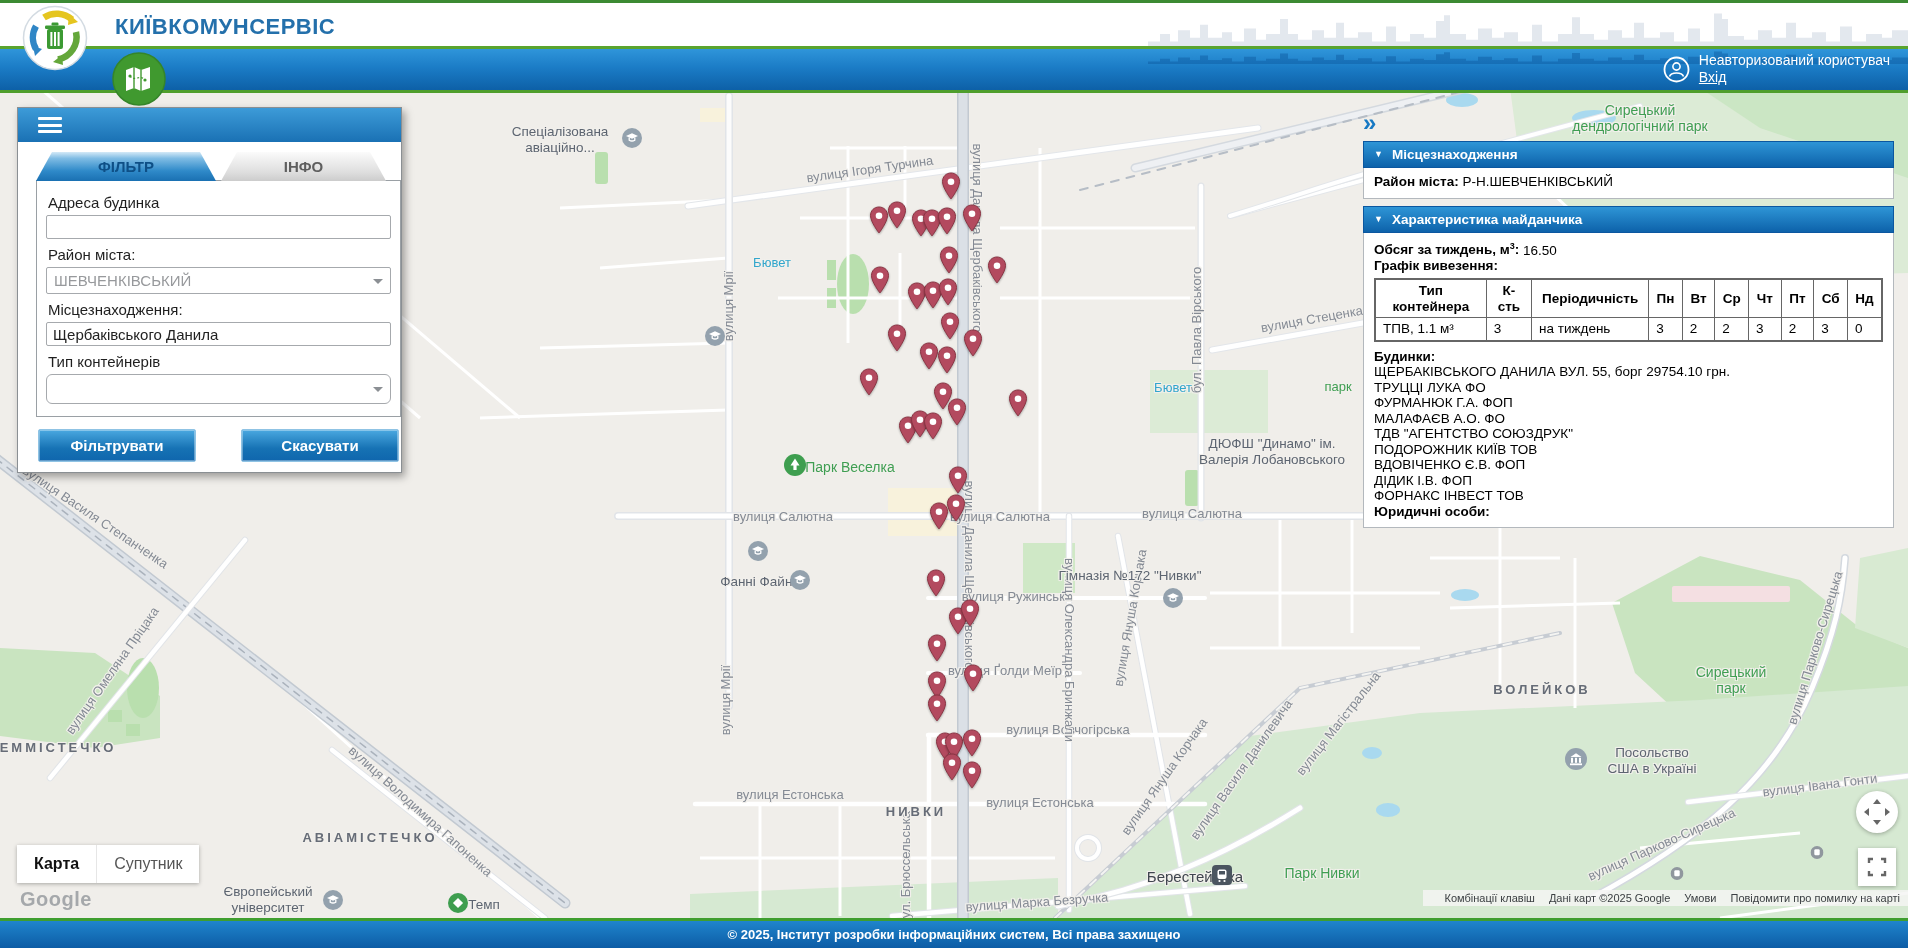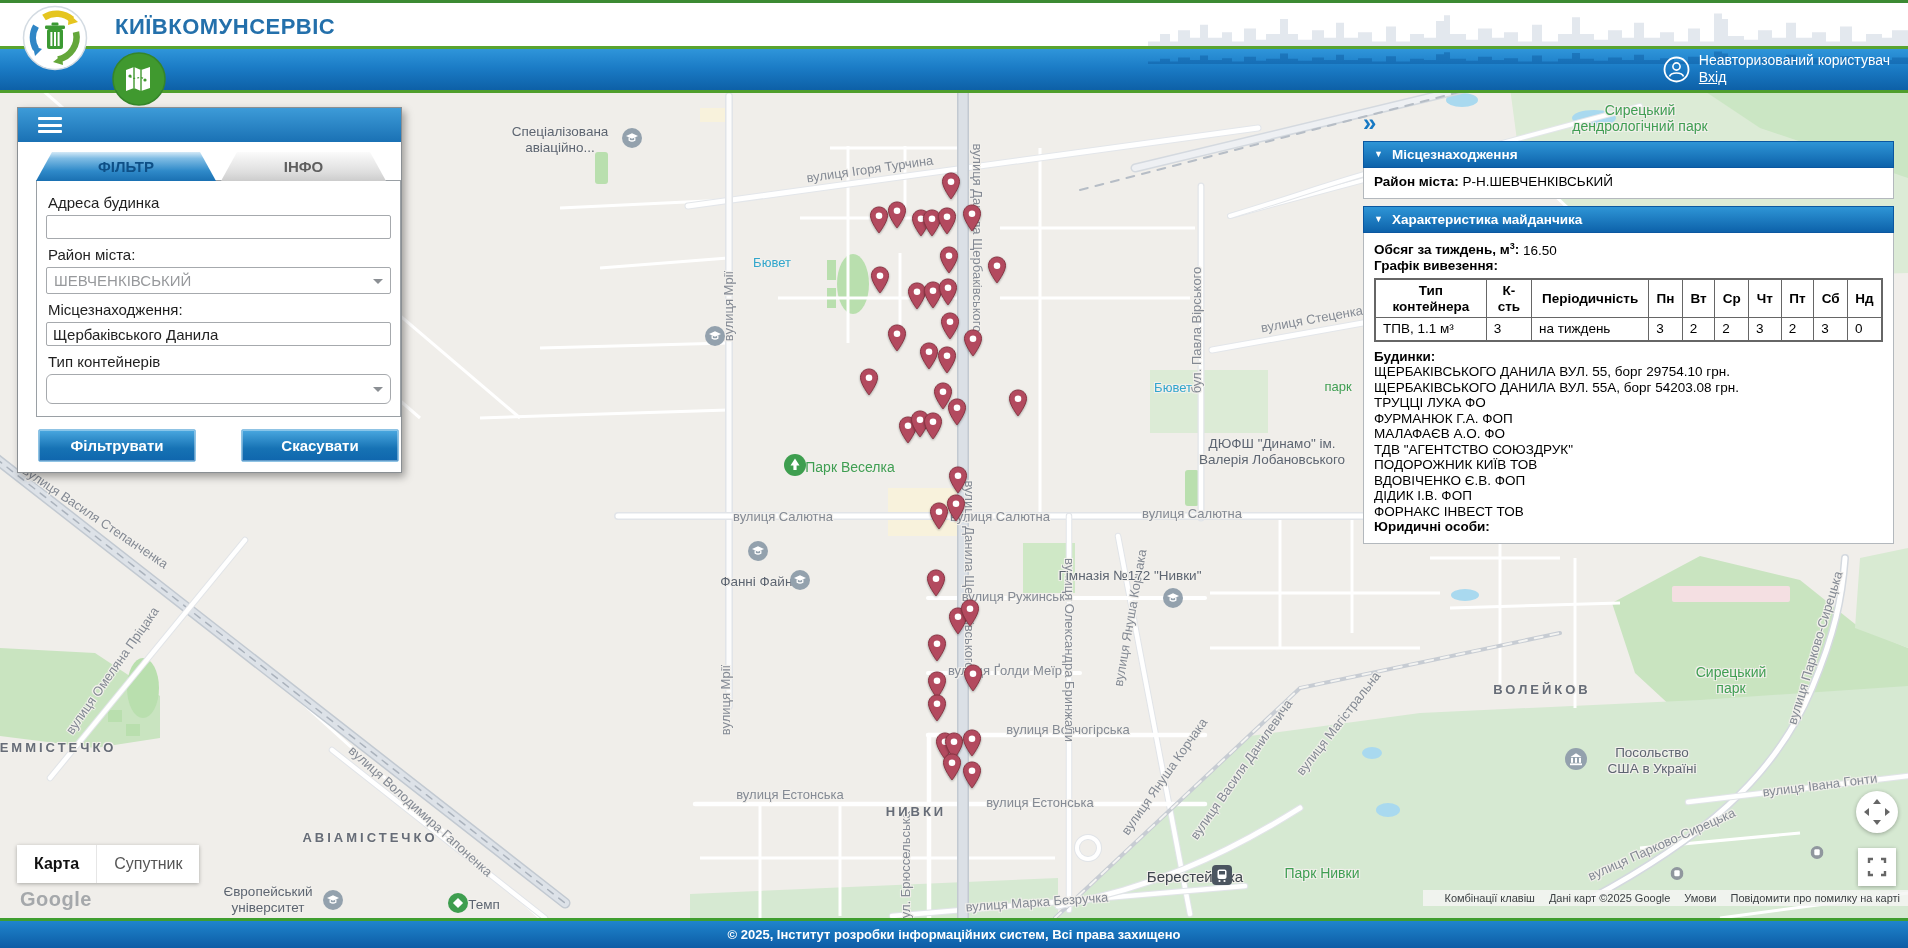--- a/index.html
+++ b/index.html
@@ -684,21 +684,20 @@
                 <td class="day">3</td>
                 <td class="day">2</td>
                 <td class="day">3</td>
                 <td class="day">0</td>
               </tr>
             </tbody>
         </table>
         <div><b>Будинки:</b></div>
         <div id="houses-list">
             <div>ЩЕРБАКІВСЬКОГО ДАНИЛА ВУЛ. 55, борг 29754.10 грн.</div>
-            <div>ЩЕРБАКІВСЬКОГО ДАНИЛА ВУЛ. 55А, борг 54203.08 грн.</div>
           </div>
         <div id="legal-list">
             <div>ТРУЦЦІ ЛУКА ФО</div>
             <div>ФУРМАНЮК Г.А. ФОП</div>
             <div>МАЛАФАЄВ А.О. ФО</div>
             <div>ТДВ "АГЕНТСТВО СОЮЗДРУК"</div>
             <div>ПОДОРОЖНИК КИЇВ ТОВ</div>
             <div>ВДОВІЧЕНКО Є.В. ФОП</div>
             <div>ДІДИК І.В. ФОП</div>
             <div>ФОРНАКС ІНВЕСТ ТОВ</div>

